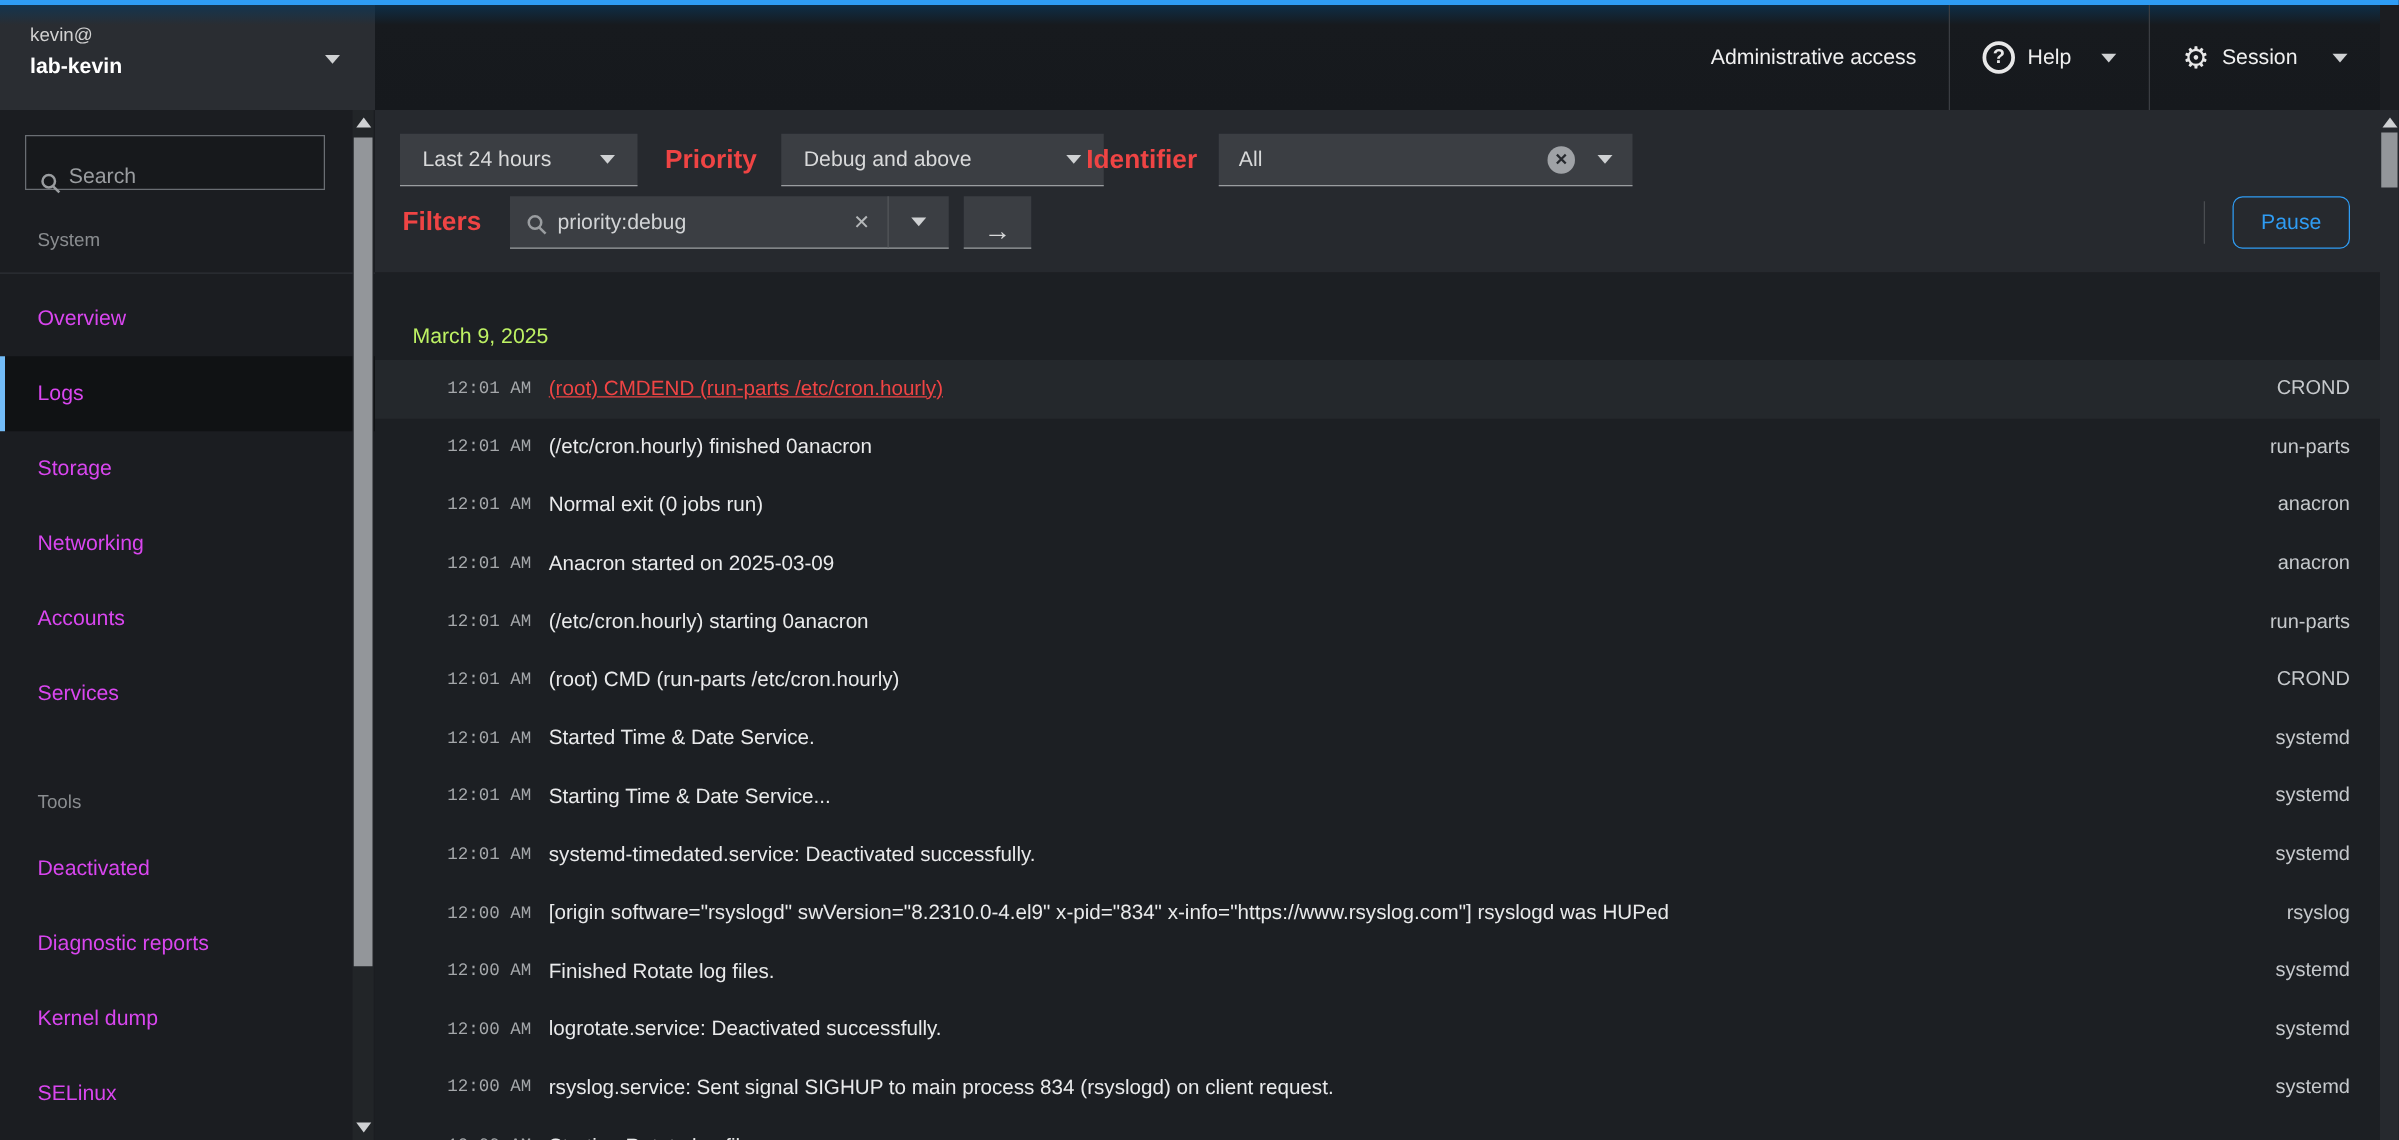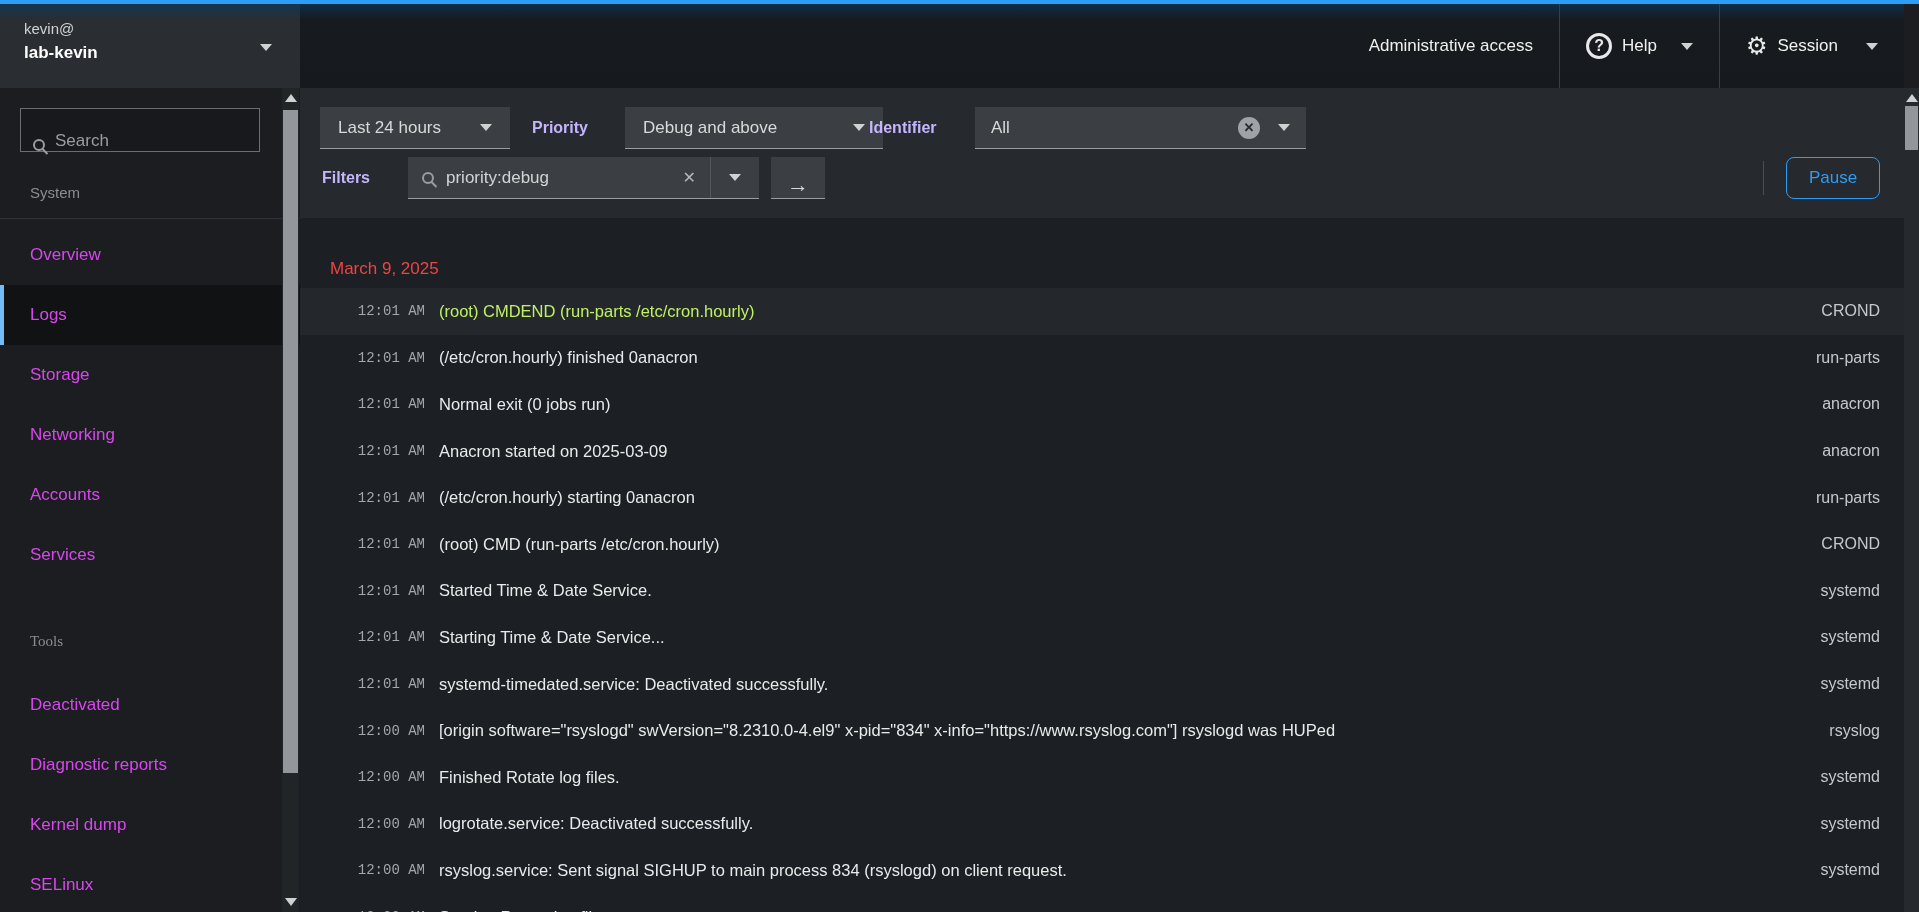--- a/index.html
+++ b/index.html
@@ -34,40 +34,40 @@
   .search-wrap { margin:20px 0 0 20px; width:240px; height:44px; background:#17191c;
                  border:1px solid #6a6e73; display:flex; align-items:flex-end; padding:0 12px; gap:10px; }
   .search-wrap input { background:transparent; border:none; outline:none; color:#c8cacc;
                        font-size:17px; width:170px; font-family:"Liberation Sans",sans-serif; }
   .search-wrap input::placeholder { color:#9a9da0; }
   .mag-icon { width:12px; height:12px; border:2px solid #9a9da0; border-radius:50%; position:relative; flex:none; }
   .mag-icon::after { content:""; position:absolute; width:2px; height:7px; background:#9a9da0;
                      transform:rotate(-45deg); bottom:-6px; right:-3px; }
   .nav-section-title { color:#8a8d90; font-size:15px; margin:32px 0 0 30px; height:18px; }
   .nav-divider { height:1px; background:#2e3136; margin-top:16px; margin-bottom:6px; }
-  .tools-title { margin-top:48px; margin-bottom:24px;font-family:Liberation Serif, serif; }
+  .tools-title { margin-top:48px; margin-bottom:14px; }
   .nav-item { height:60px; display:flex; align-items:center; padding-left:30px; color:#d946ef;
               font-size:17px; cursor:pointer; }
   .nav-item.active { background:#101214; border-left:4px solid #73bcf7; padding-left:26px; }
 
   
   .side-scroll { position:absolute; left:282px; top:88px; width:17px; height:824px; background:#222528; }
   .side-scroll .thumb { position:absolute; left:1px; top:22px; width:15px; height:663px; background:#93969a; }
   .scroll-arrow-up { position:absolute; left:3px; top:6px; width:0; height:0;
         border-left:6px solid transparent; border-right:6px solid transparent; border-bottom:8px solid #cfd1d3; }
   .scroll-arrow-down { position:absolute; left:3px; bottom:6px; width:0; height:0;
         border-left:6px solid transparent; border-right:6px solid transparent; border-top:8px solid #cfd1d3; }
 
   
   .toolbar { position:absolute; left:300px; top:88px; width:1604px; height:130px; background:#26292e; }
   .ctl { position:absolute; height:42px; background:#3b3e43; border-bottom:1px solid #9a9da0;
          display:flex; align-items:center; color:#d8d9da; font-size:17px; cursor:pointer; }
   .ctl .caret { border-top-color:#cfd1d3; margin-left:auto; }
-  .tb-label { position:absolute; height:42px; display:flex; align-items:center; color:#c4b5fd;
-              font-weight:bold; font-size:16px; }
+  .tb-label { position:absolute; height:42px; display:flex; align-items:center; color:#ef4444;
+              font-weight:bold; font-size:21px; }
   .row1 { top:19px; } .row2 { top:69px;align-items:flex-end; }
   .sel-time { left:20px; width:190px; padding:0 18px; }
   .lbl-priority { left:232px; top:19px; }
   .sel-priority { left:325px; width:258px; padding:0 18px; }
   .lbl-identifier { left:569px; top:19px; }
   .sel-identifier { left:675px; width:331px; padding:0 16px; }
   .clear-circle { width:22px; height:22px; border-radius:50%; background:#9fa2a6; color:#26292e;
                   font-size:13px; font-weight:bold; display:flex; align-items:center; justify-content:center;
                   margin-left:auto; margin-right:18px; cursor:pointer; }
   .sel-identifier .caret { margin-left:0; }
@@ -82,28 +82,28 @@
   .filter-toggle .caret { margin:0; }
   .arrow-btn { left:471px; top:69px; width:54px; justify-content:center; color:#d8d9da;
                font-size:22px; font-weight:bold; }
   .tb-divider { position:absolute; left:1463px; top:73px; width:1px; height:34px; background:#4a4d51; }
   .pause-btn { position:absolute; left:1486px; top:69px; width:94px; height:42px; background:transparent;
                border:1px solid #2f9cf3; border-radius:8px; color:#2f9cf3; font-size:17px;
                font-family:"Liberation Sans",sans-serif; cursor:pointer; }
 
   
   .log-panel { position:absolute; left:300px; top:218px; width:1604px; height:694px; background:#1c1f23; overflow:hidden; }
-  .date-header { position:absolute; top:41px; left:30px; color:#ef4444; font-size:17px; }
+  .date-header { position:absolute; top:41px; left:30px; color:#bef264; font-size:17px; }
   .log-rows { position:absolute; top:70px; left:0; width:1604px; height:624px; overflow:hidden; }
   .log-row { height:46.6px; display:flex; align-items:center; cursor:pointer; }
   .log-row.highlight { background:#24282c; }
   .log-time { width:125px; text-align:right; font-family:"Liberation Mono","DejaVu Sans Mono",monospace;
               font-size:14px; color:#a4a7aa; flex:none; }
   .log-msg { margin-left:14px; color:#e9eaeb; font-size:16.5px; white-space:nowrap; }
-  .log-msg.link { color:#bef264; }
+  .log-msg.link { color:#ef4444; text-decoration:underline; }
   .log-id { margin-left:auto; padding-right:24px; color:#c6c9cc; font-size:16px; }
 
   
   .main-scroll { position:absolute; right:0; top:88px; width:15px; height:824px; background:#26292e; }
   .main-scroll .thumb { position:absolute; left:1px; top:18px; width:13px; height:44px; background:#93969a; }
 </style>
 </head>
 <body>
 
 <div class="stage">

